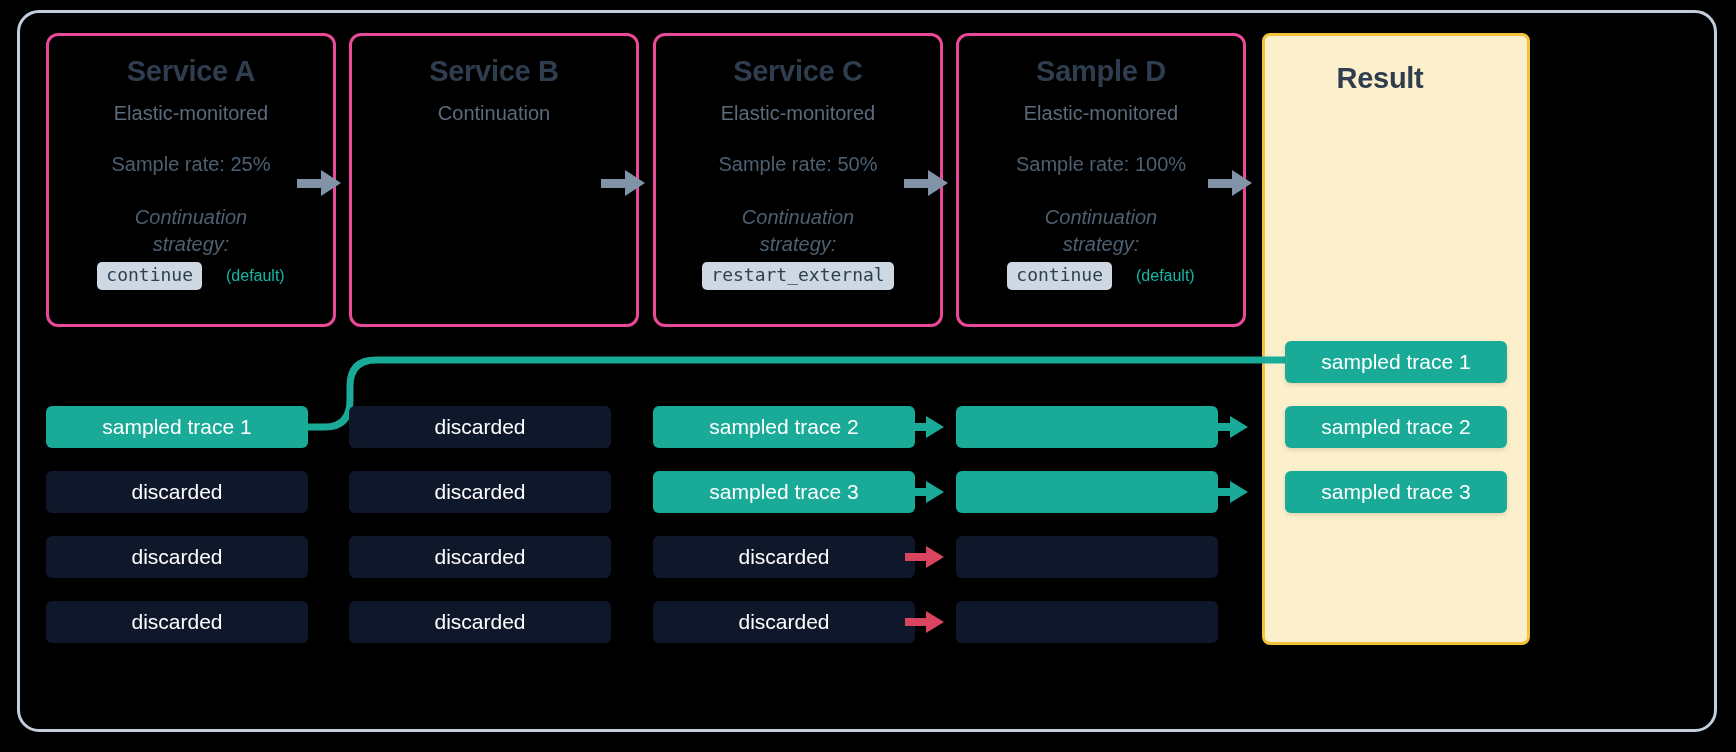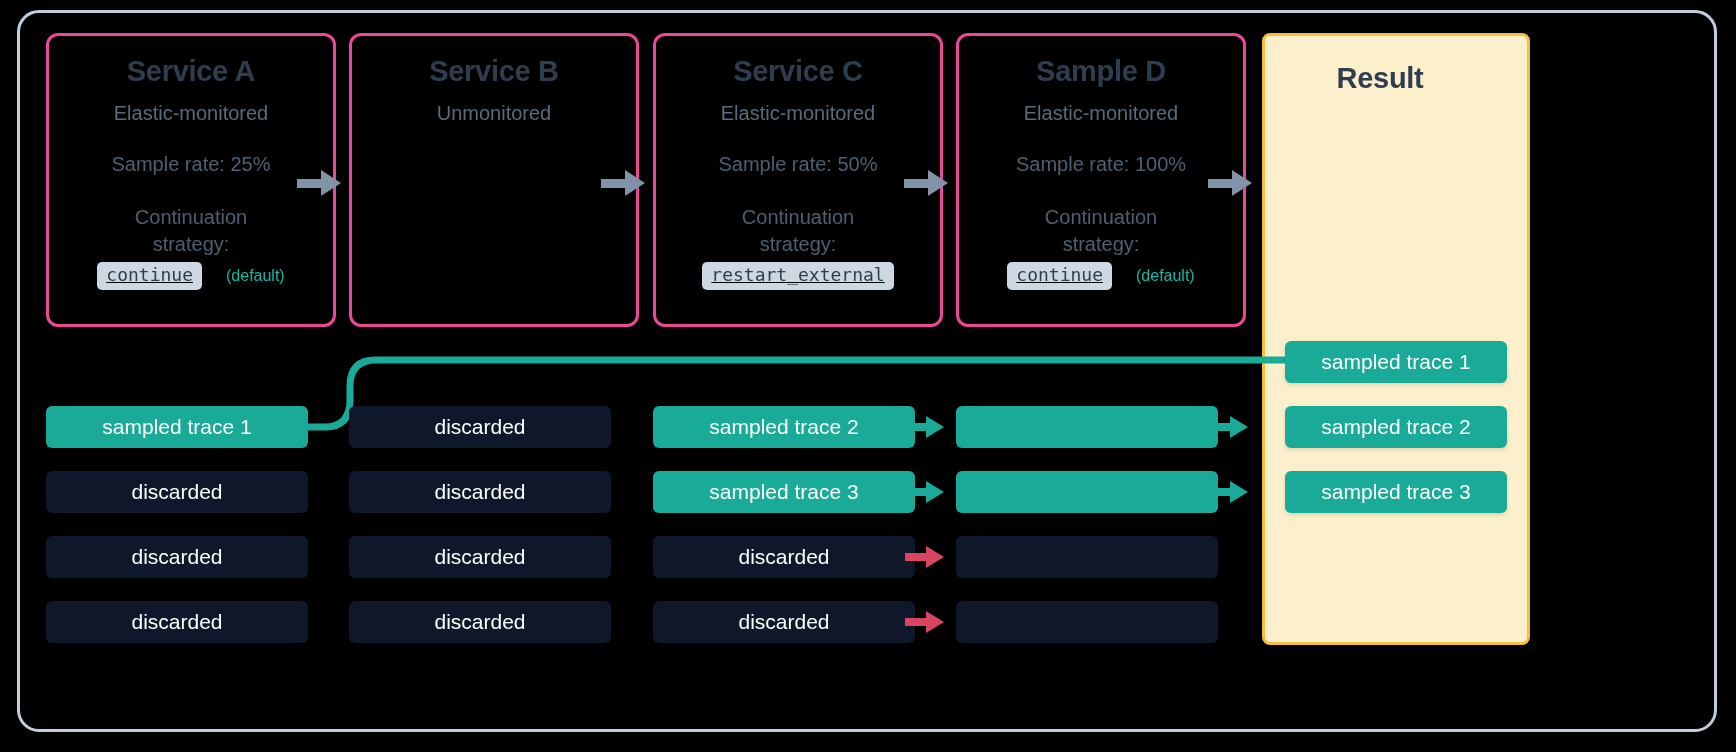--- a/index.html
+++ b/index.html
@@ -82,28 +82,28 @@
     margin: 0 0 28px 0;
     line-height: 1.2;
   }
   .svc-strategy-label {
     font-size: 20px;
     color: #4d6071;
     text-align: center;
     line-height: 1.35;
     margin: 0 0 4px 0;
     max-width: 180px;
+    font-style: italic;
   }
   .svc-strategy-line {
     display: flex;
     align-items: baseline;
     justify-content: flex-start;
     gap: 24px;
     flex-wrap: nowrap;
-    text-decoration: underline;
   }
   .code-chip {
     display: inline-block;
     background: #cdd8e3;
     color: #2f3e4f;
     font-family: "DejaVu Sans Mono", monospace;
     font-size: 18px;
     padding: 3px 9px 4px 9px;
     border-radius: 5px;
     line-height: 1.15;
@@ -261,21 +261,21 @@
       <div class="svc-rate">Sample rate: 25%</div>
       <div class="svc-strategy-label">Continuation strategy:</div>
       <div class="svc-strategy-line">
         <span class="code-chip">continue</span>
         <span class="default-note">(default)</span>
       </div>
     </div>
 
     <div class="service-card card-1">
       <div class="svc-title">Service B</div>
-      <div class="svc-sub">Unmonitored</div>
+      <div class="svc-sub">Continuation</div>
     </div>
 
     <div class="service-card card-2">
       <div class="svc-title">Service C</div>
       <div class="svc-sub">Elastic-monitored</div>
       <div class="svc-rate">Sample rate: 50%</div>
       <div class="svc-strategy-label">Continuation strategy:</div>
       <div class="svc-strategy-line">
         <span class="code-chip">restart_external</span>
       </div>

